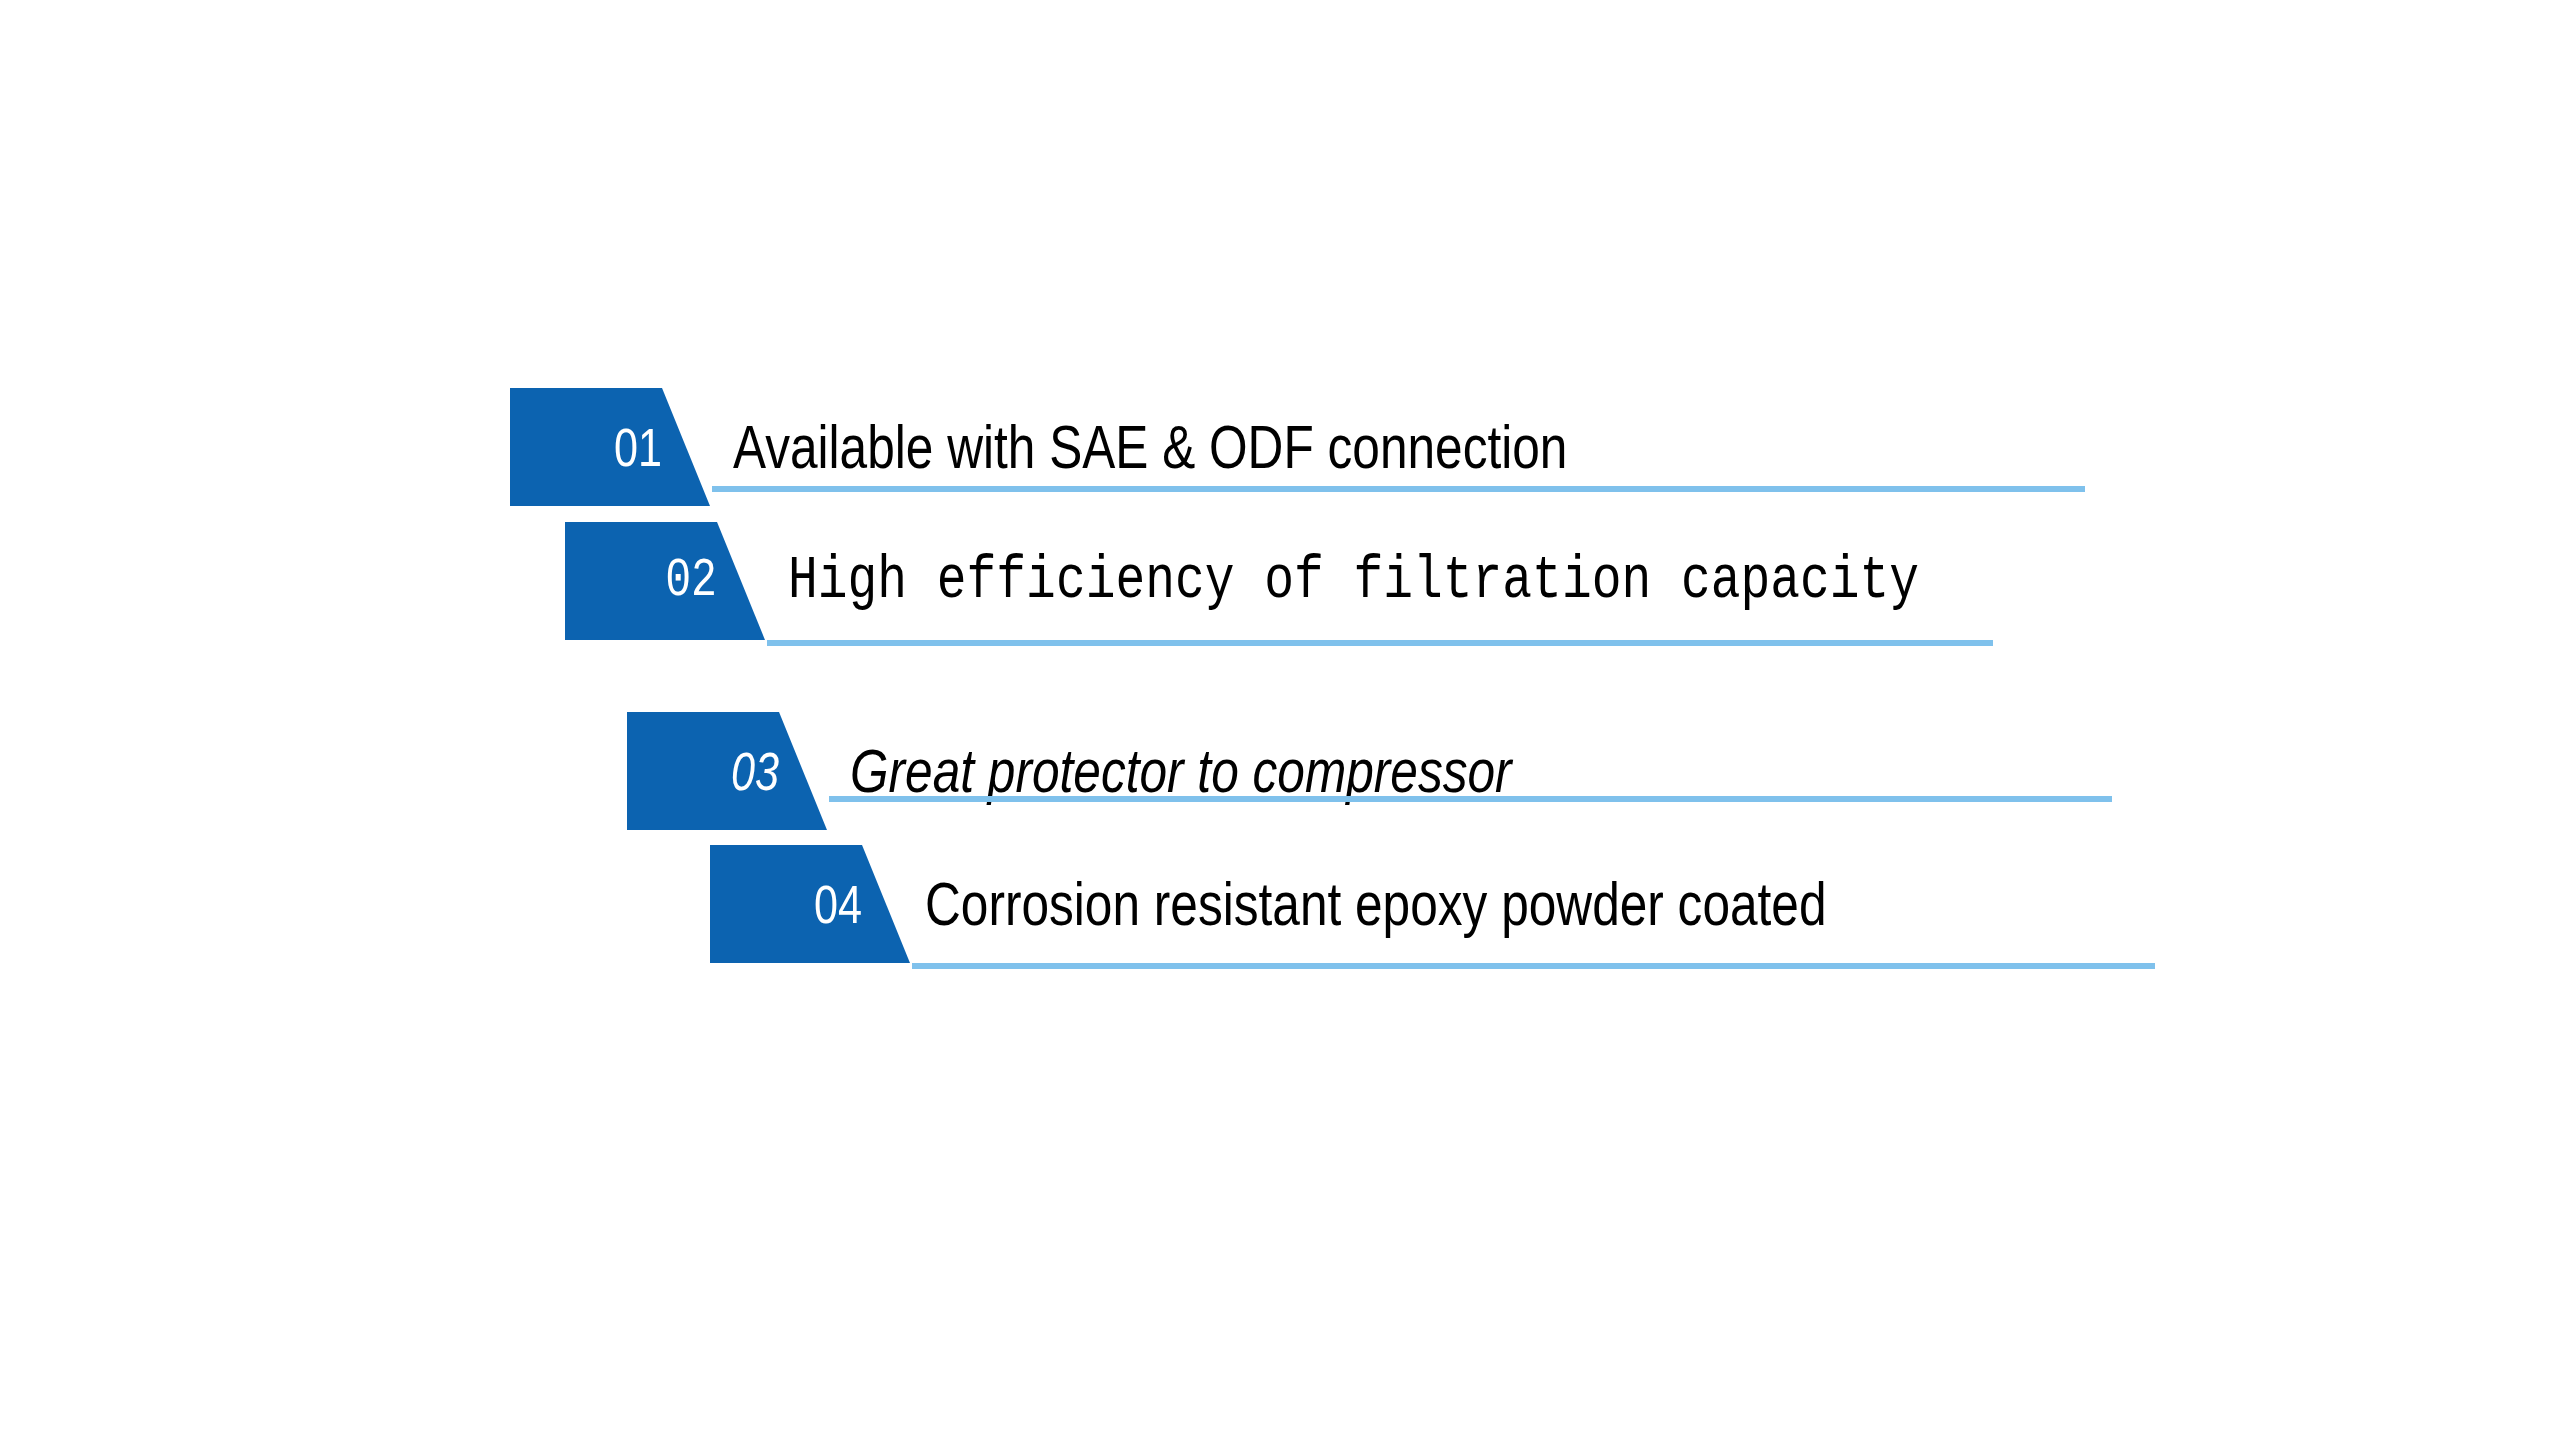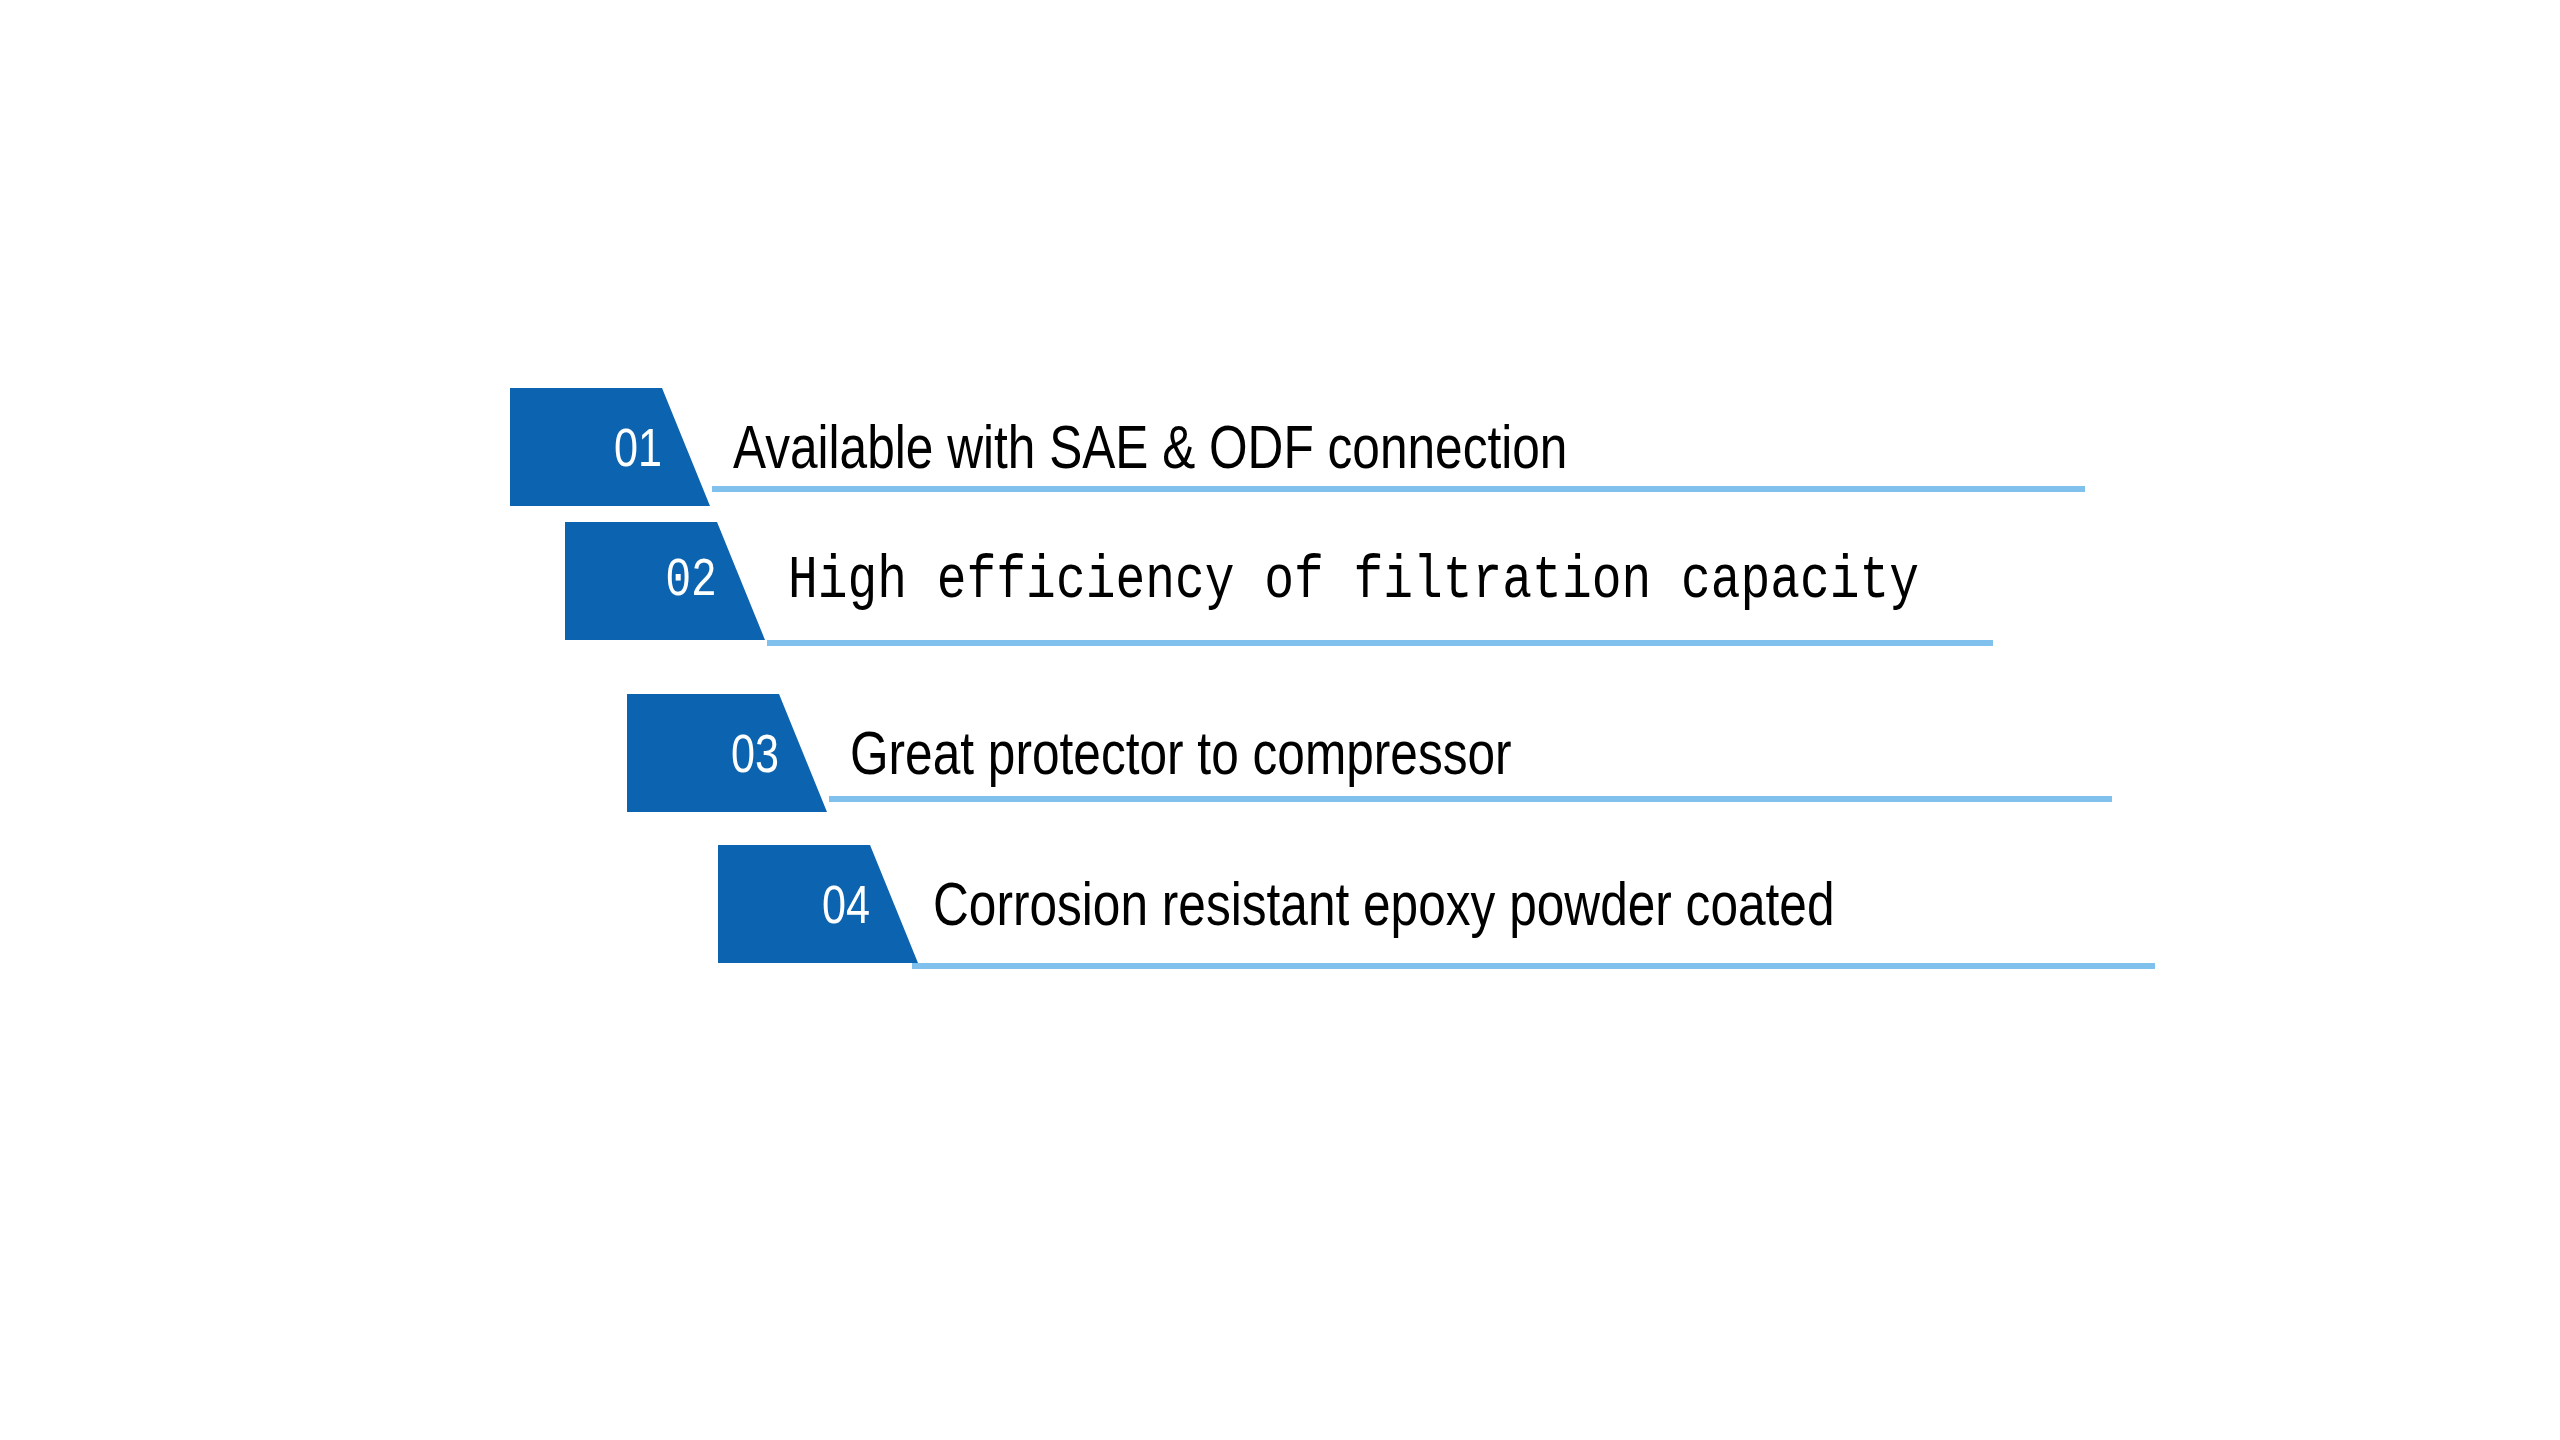--- a/index.html
+++ b/index.html
@@ -88,26 +88,26 @@
       <div class="feature-row" style="left: 510px; top: 388px; width: 1575px;">
         <div class="badge" style="background: rgb(12, 99, 176);"></div>
         <div class="badge-number" style="color: rgb(255, 255, 255);">01</div>
         <div class="caption" style="left: 223px; color: rgb(0, 0, 0);">Available with SAE &amp; ODF connection</div>
       </div>
       <div class="feature-row" style="left: 565px; top: 522px; width: 1428px; font-family: Liberation Mono, monospace;">
         <div class="badge" style="background: rgb(12, 99, 176);"></div>
         <div class="badge-number" style="color: rgb(255, 255, 255);">02</div>
         <div class="caption" style="left: 223px; color: rgb(0, 0, 0);">High efficiency of filtration capacity</div>
       </div>
-      <div class="feature-row" style="left: 627px; top: 694px; width: 1485px;">
+      <div class="feature-row" style="left: 627px; top: 712px; width: 1485px; font-style: italic;">
         <div class="badge" style="background: rgb(12, 99, 176);"></div>
         <div class="badge-number" style="color: rgb(255, 255, 255);">03</div>
         <div class="caption" style="left: 223px; color: rgb(0, 0, 0);">Great protector to compressor</div>
       </div>
-      <div class="feature-row" style="left: 710px; top: 845px; width: 1445px; margin-left: 8px;">
+      <div class="feature-row" style="left: 710px; top: 845px; width: 1445px;">
         <div class="badge" style="background: rgb(12, 99, 176);"></div>
         <div class="badge-number" style="color: rgb(255, 255, 255);">04</div>
         <div class="caption" style="left: 215px; color: rgb(0, 0, 0);">Corrosion resistant epoxy powder coated</div>
       </div>
     </div>
 <div class="rule" style="left: 712px; top: 486px; width: 1373px; background: rgb(127, 193, 236);"></div>
     <div class="rule" style="left: 767px; top: 640px; width: 1226px; background: rgb(127, 193, 236);"></div>
     <div class="rule" style="left: 829px; top: 796px; width: 1283px; background: rgb(127, 193, 236);"></div>
     <div class="rule" style="left: 912px; top: 963px; width: 1243px; background: rgb(127, 193, 236);"></div>
   </div>

